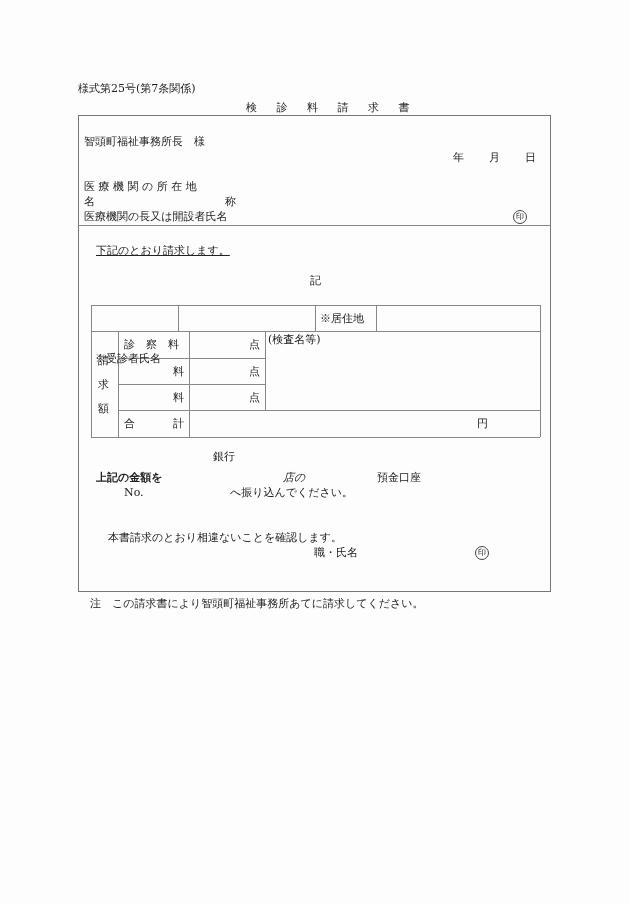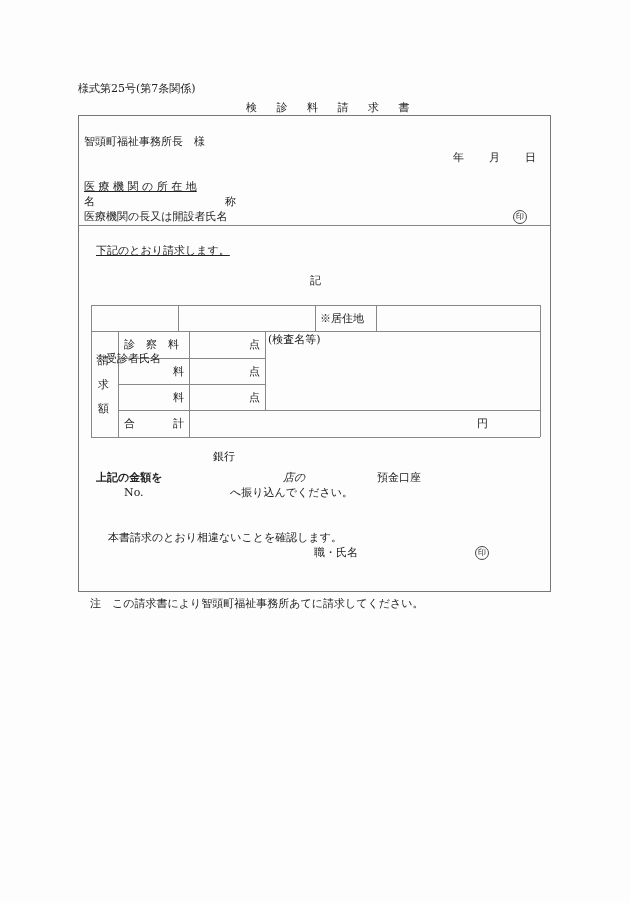--- a/index.html
+++ b/index.html
@@ -16,21 +16,21 @@
 <div class="abs" style="left:78px;top:82px;">様式第25号(第7条関係)</div>
 <div class="abs" style="left:246px;top:101px;letter-spacing:8px;">検 診 料 請 求 書</div>
 
 <div class="box"></div>
 
 <div class="abs" style="left:84px;top:135px;">智頭町福祉事務所長　様</div>
 <div class="abs" style="left:453px;top:151px;">年</div>
 <div class="abs" style="left:489px;top:151px;">月</div>
 <div class="abs" style="left:525px;top:151px;">日</div>
 
-<div class="abs" style="left:84px;top:180px;text-decoration:underline;">医 療 機 関 の 所 在 地</div>
+<div class="abs" style="left:84px;top:180px;">医 療 機 関 の 所 在 地</div>
 <div class="abs" style="left:84px;top:195px;">名</div>
 <div class="abs" style="left:225px;top:195px;">称</div>
 <div class="abs" style="left:84px;top:210px;">医療機関の長又は開設者氏名</div>
 <div class="abs" style="left:513px;top:209px;"><span class="seal">印</span></div>
 
 <div class="hline" style="left:78px;top:225px;width:473px;"></div>
 
 <div class="abs" style="left:96px;top:244px;text-decoration:underline;">下記のとおり請求します。</div>
 <div class="abs" style="left:310px;top:274px;">記</div>
 

